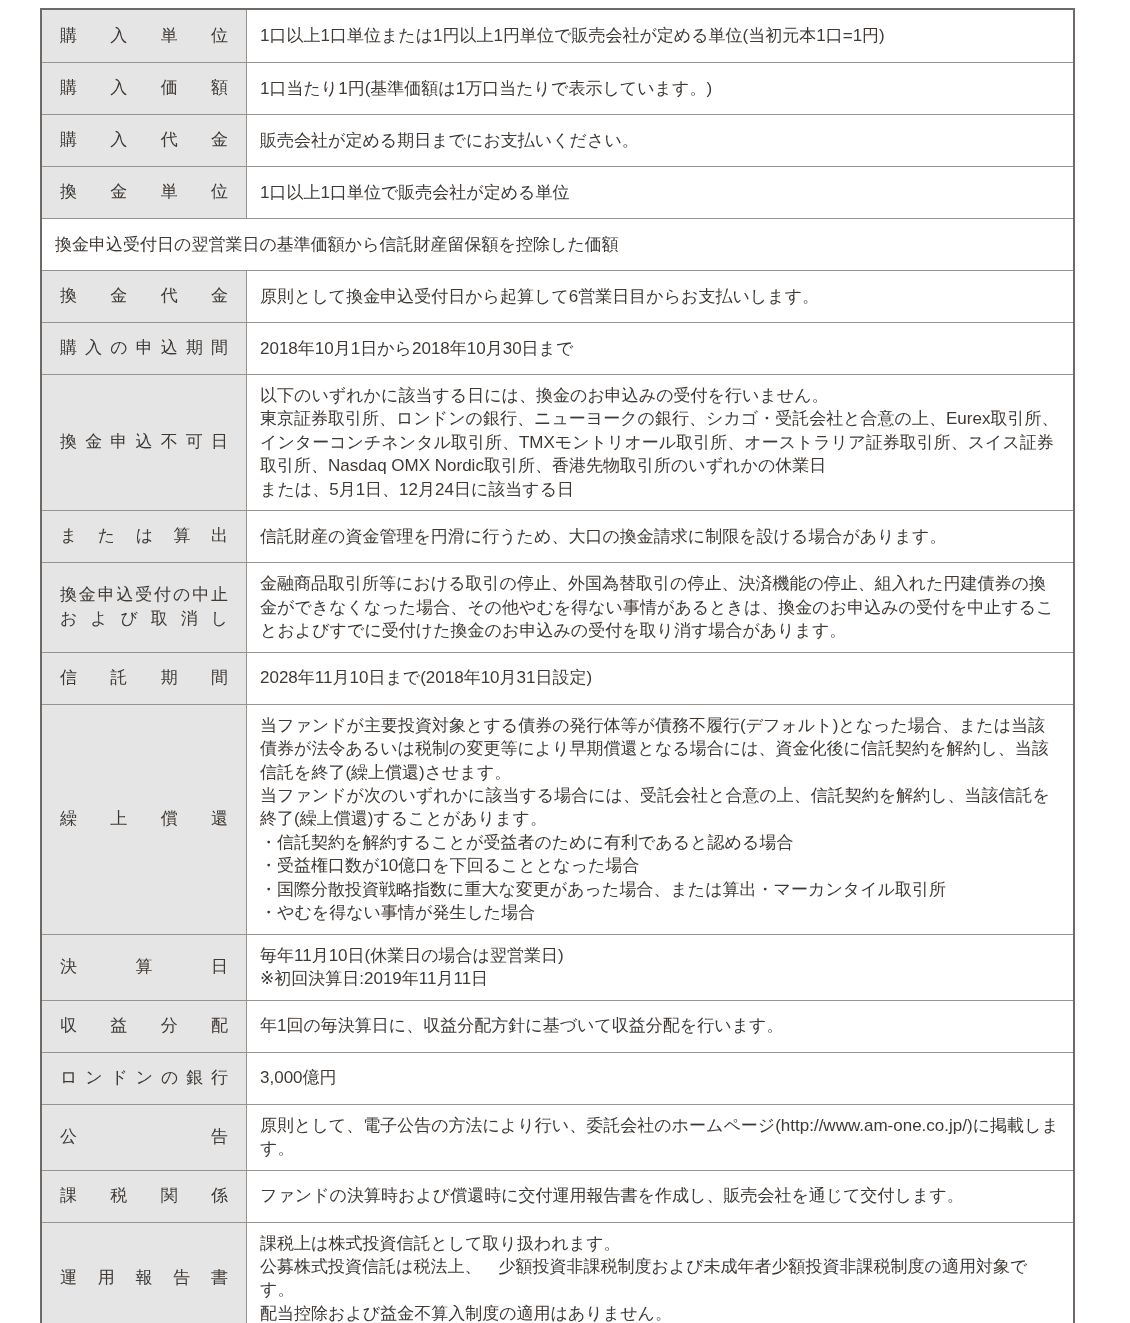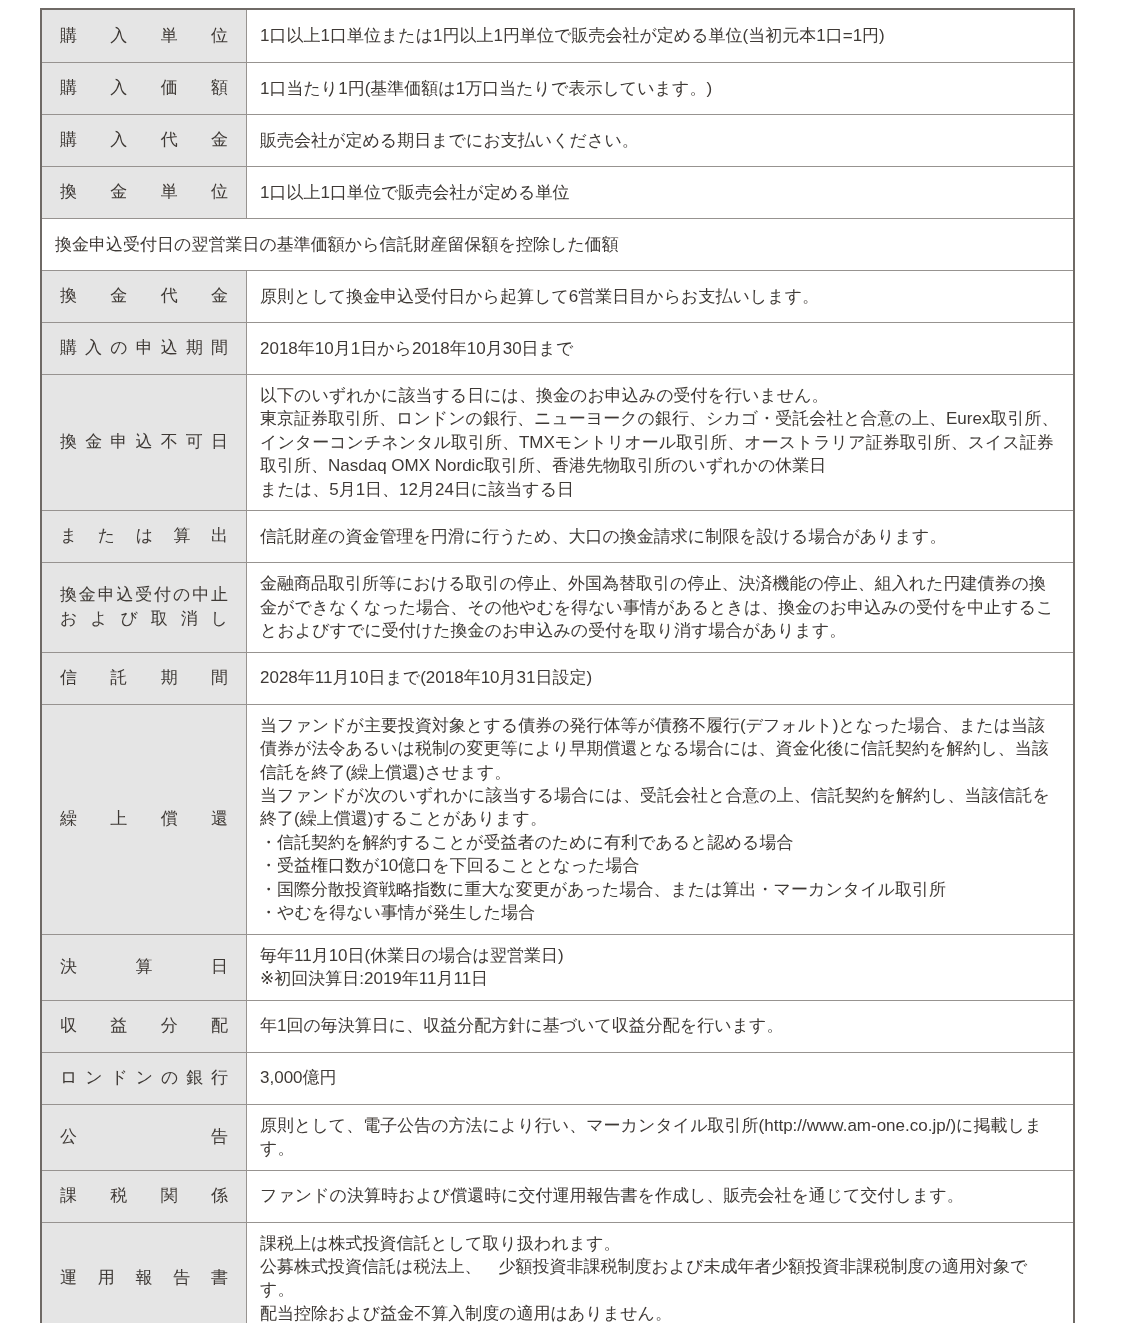--- a/index.html
+++ b/index.html
@@ -200,21 +200,21 @@
     <div class="content-cell">
         <div>3,000億円</div>
       </div>
   </div>
 
   <div class="row">
     <div class="label-cell">
       <div class="label-text">公告</div>
     </div>
     <div class="content-cell">
-        <div>原則として、電子公告の方法により行い、マーカンタイル取引所(http://www.am-one.co.jp/)に掲載します。</div>
+        <div>原則として、電子公告の方法により行い、委託会社のホームページ(http://www.am-one.co.jp/)に掲載します。</div>
       </div>
   </div>
 
   <div class="row">
     <div class="label-cell">
       <div class="label-text">課税関係</div>
     </div>
     <div class="content-cell">
         <div>ファンドの決算時および償還時に交付運用報告書を作成し、販売会社を通じて交付します。</div>
       </div>

